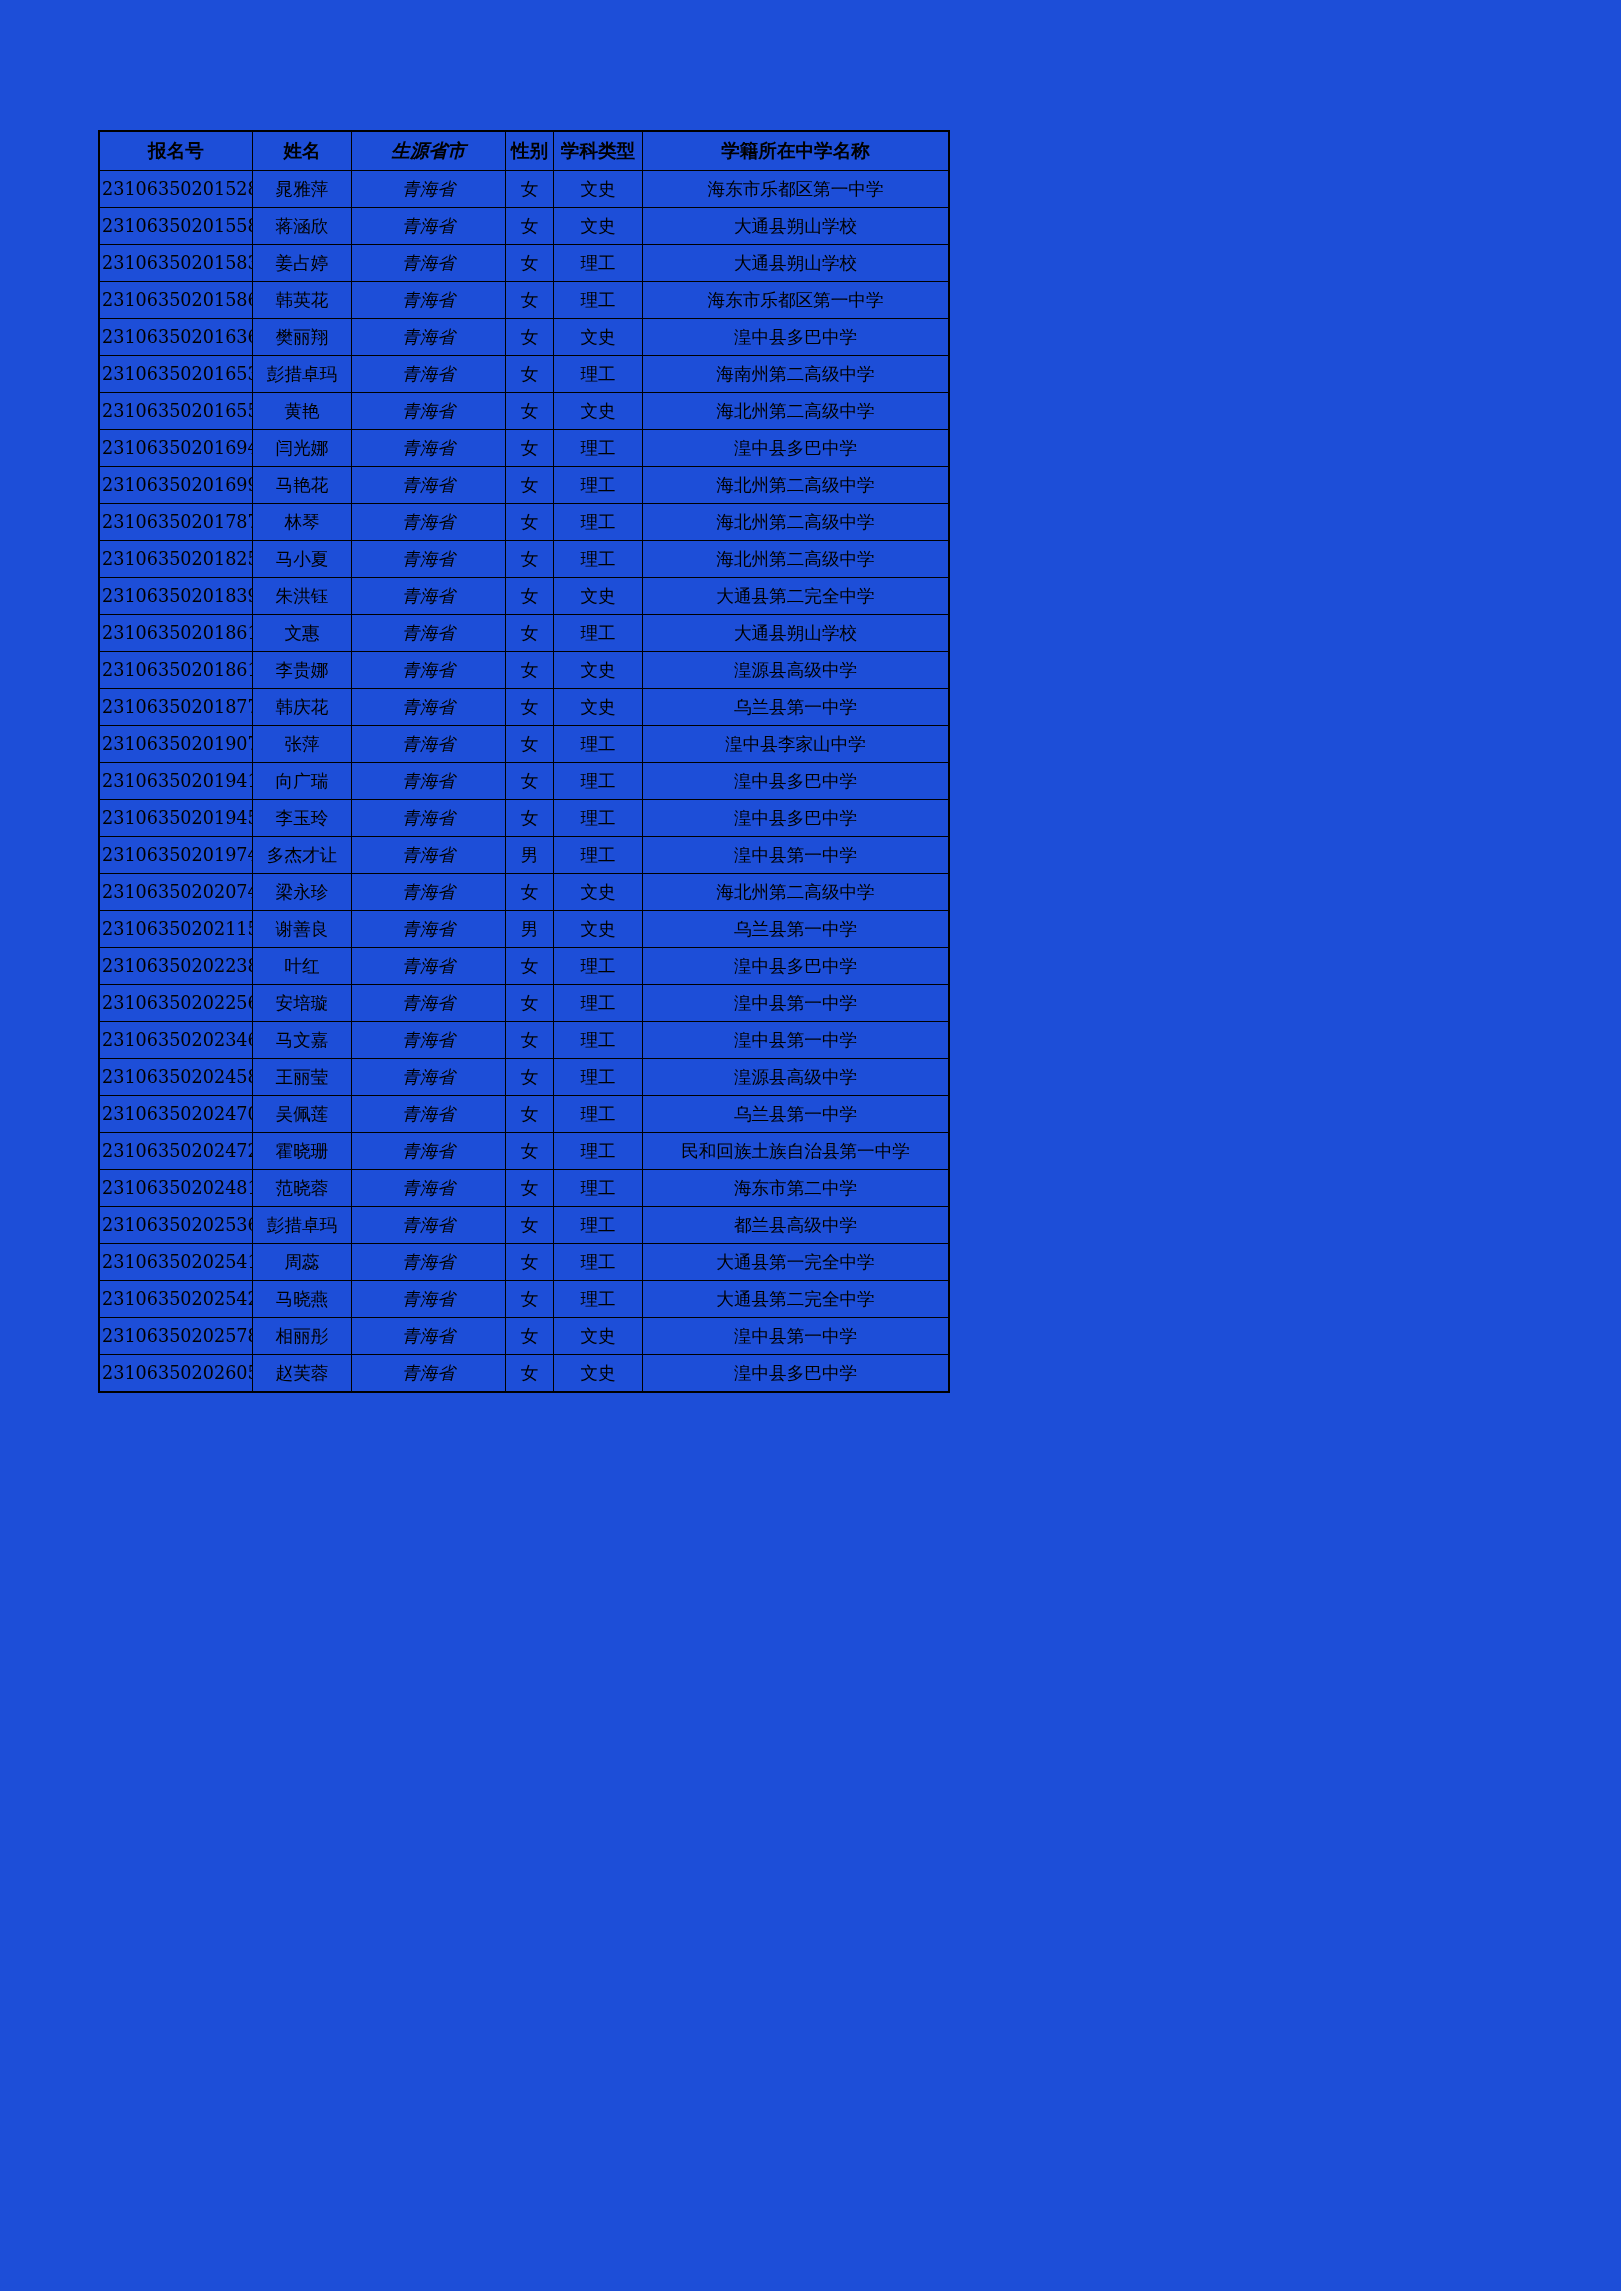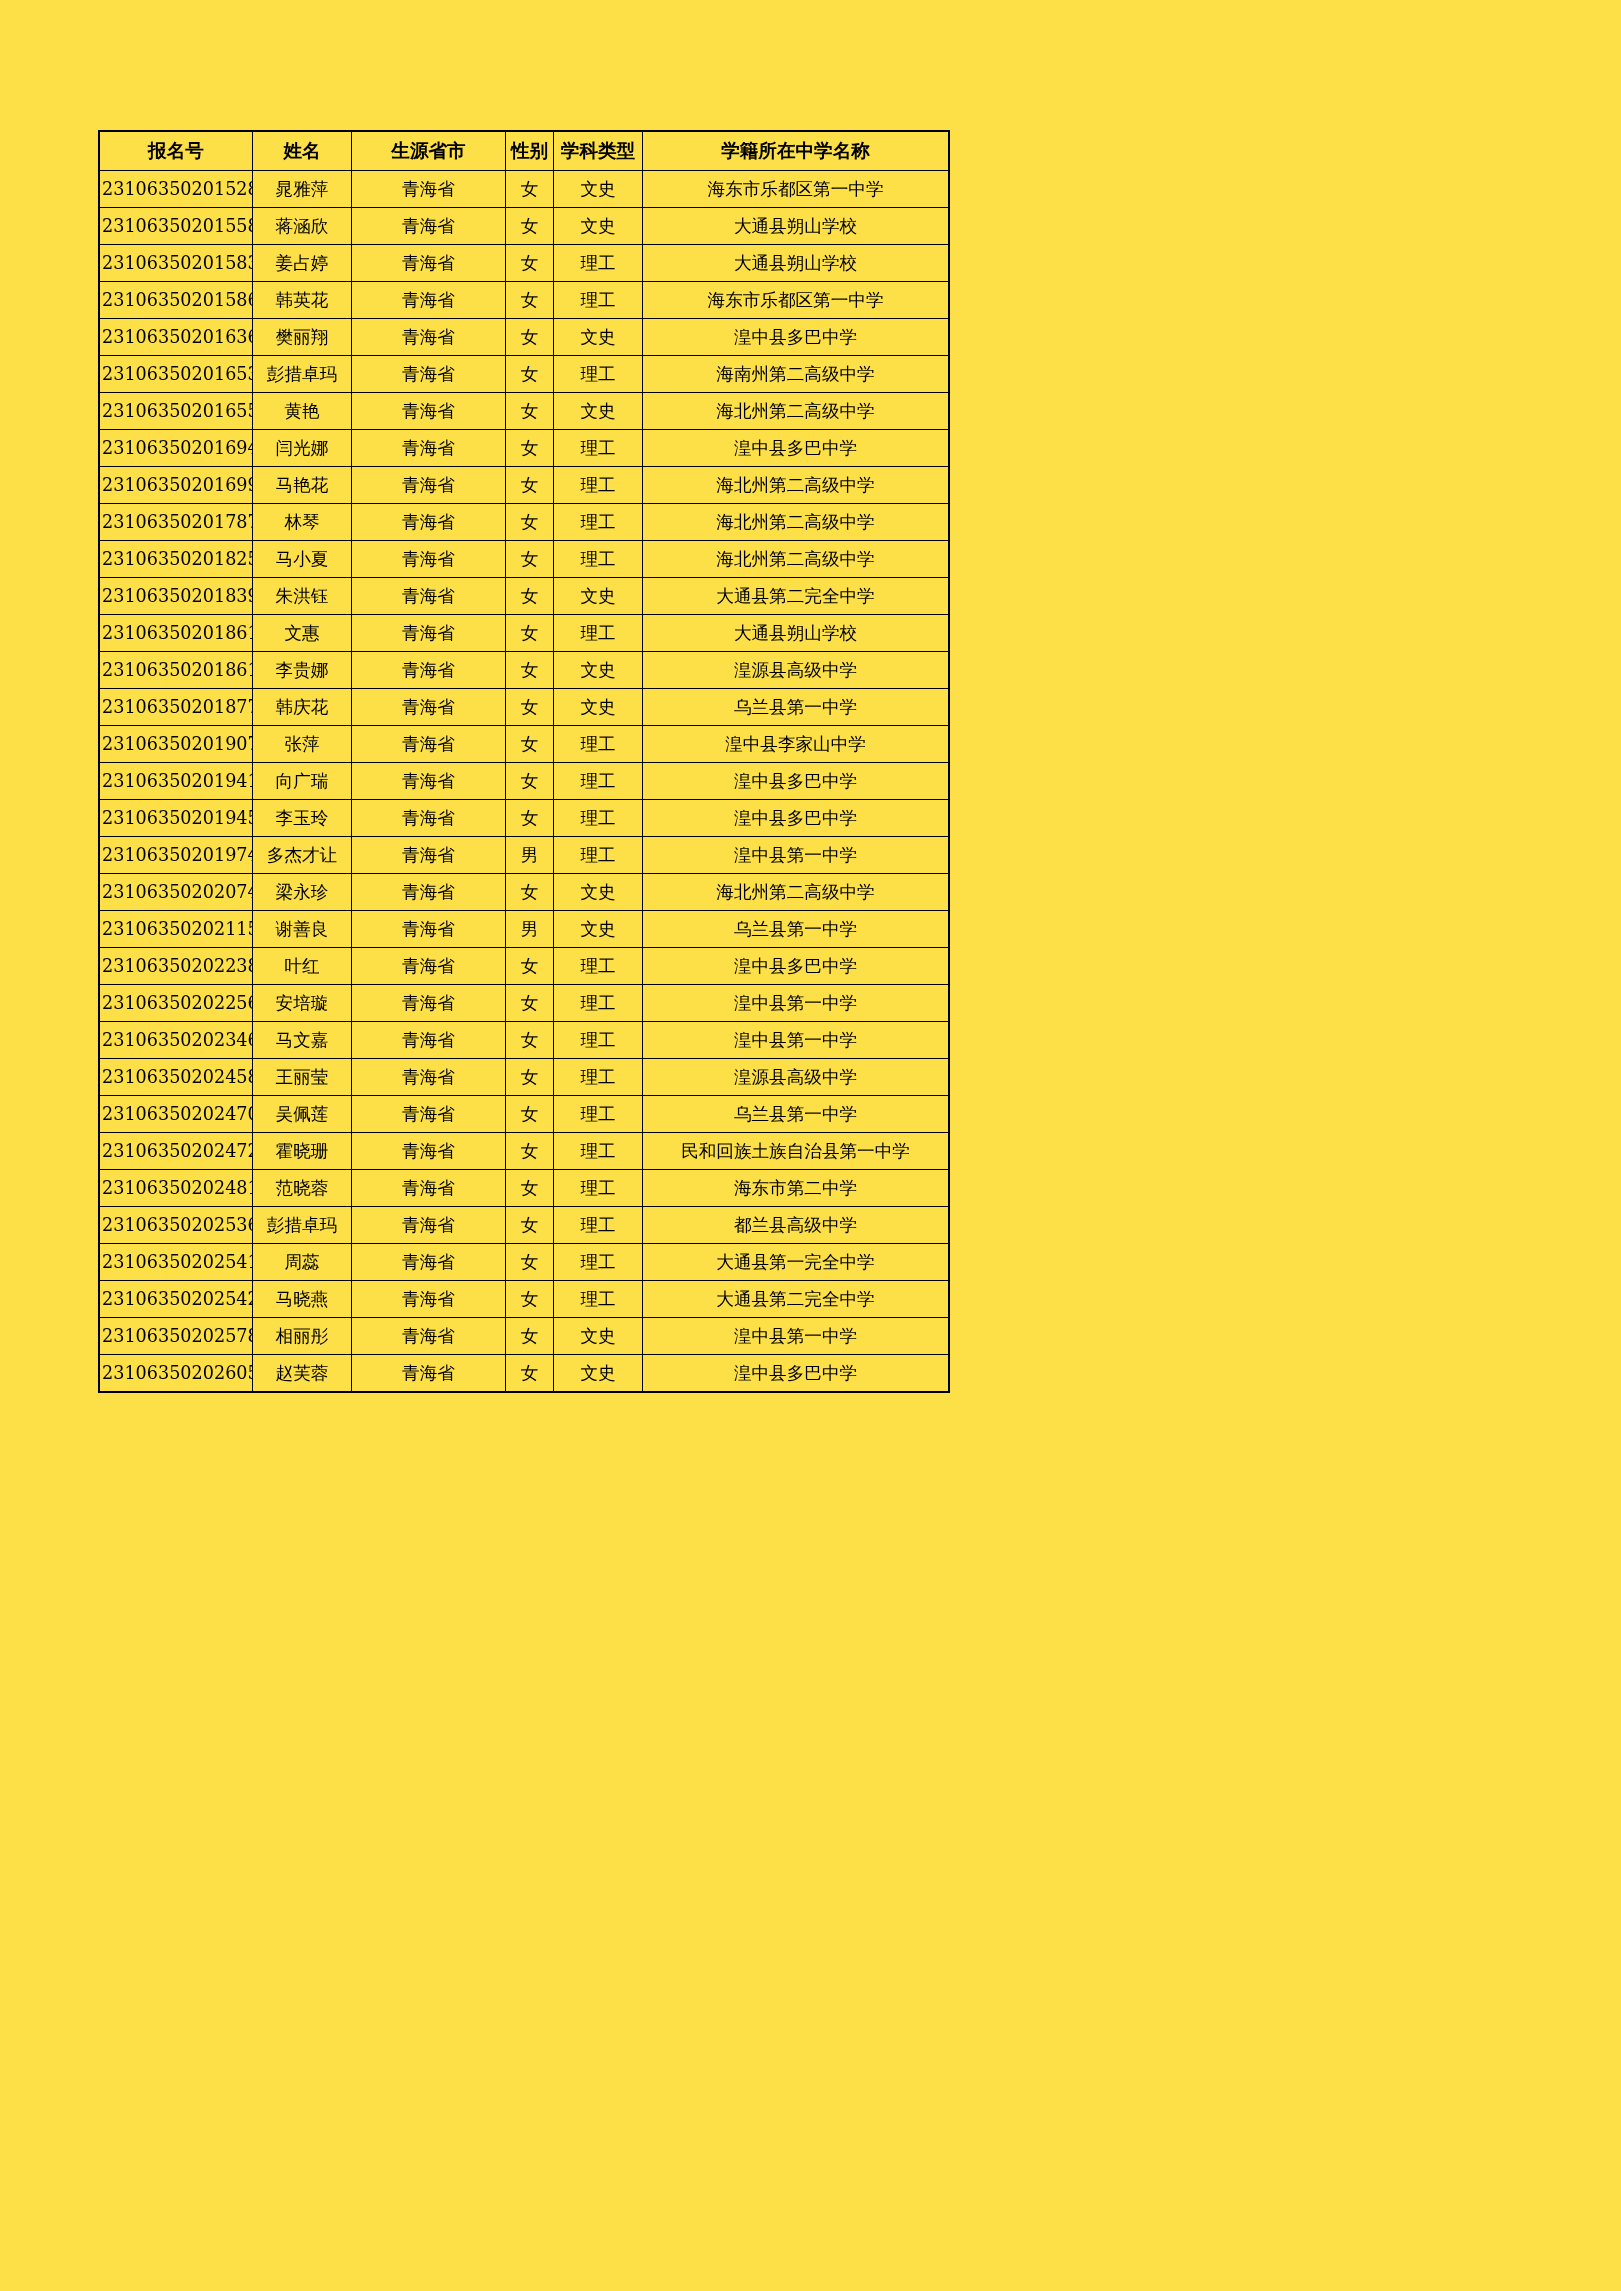--- a/index.html
+++ b/index.html
@@ -4,21 +4,21 @@
 <style>
   html, body {
     margin: 0;
     padding: 0;
     background: #ffffff;
   }
   .page {
     position: relative;
     width: 1621px;
     height: 2292px;
-    background: #fde047;
+    background: #1d4ed8;
     font-family: "DejaVu Serif", "Liberation Serif", serif;
     overflow: hidden;
   }
   table.roster {
     position: absolute;
     left: 98px;
     top: 130px;
     width: 852px;
     border-collapse: collapse;
     table-layout: fixed;
@@ -41,21 +41,21 @@
     font-size: 18.6px;
     height: 38px;
   }
   td.col0 {
     text-align: left;
     padding-left: 1px;
     letter-spacing: 0px;
   }
   .col0 { width: 148px; }
   .col1 { width: 94px; }
-  .col2 { width: 149px; }
+  .col2 { width: 149px; font-style: italic; }
   .col3 { width: 43px; }
   .col4 { width: 84px; }
   .col5 { width: auto; }
 </style>
 </head>
 <body>
 
 <div class="page">
   <table class="roster">
     <thead>

